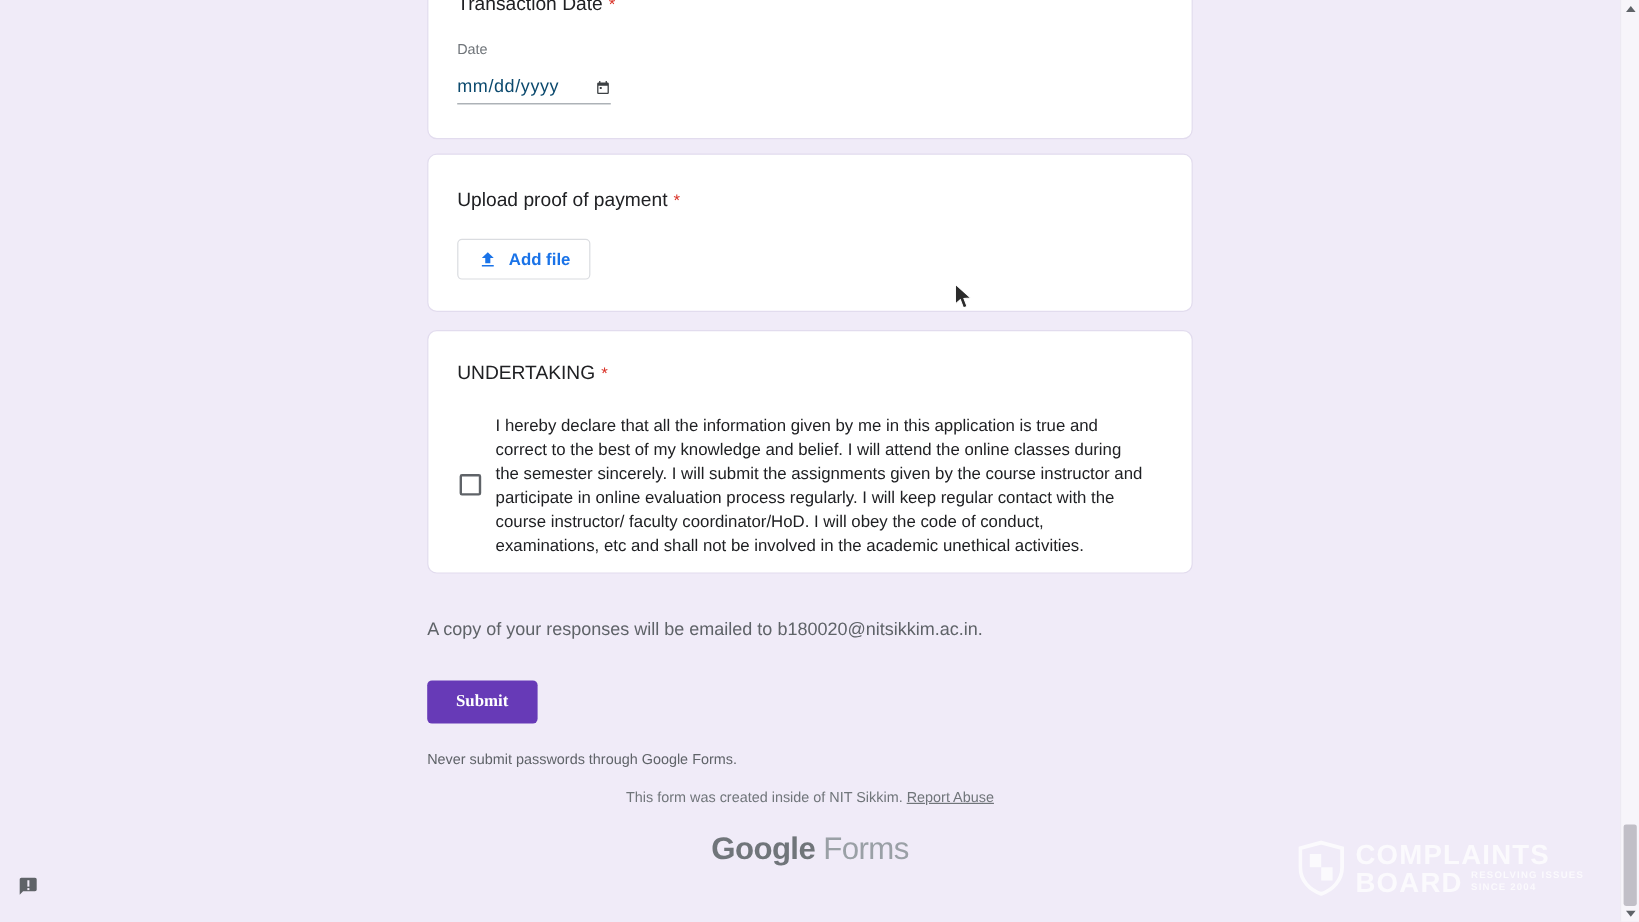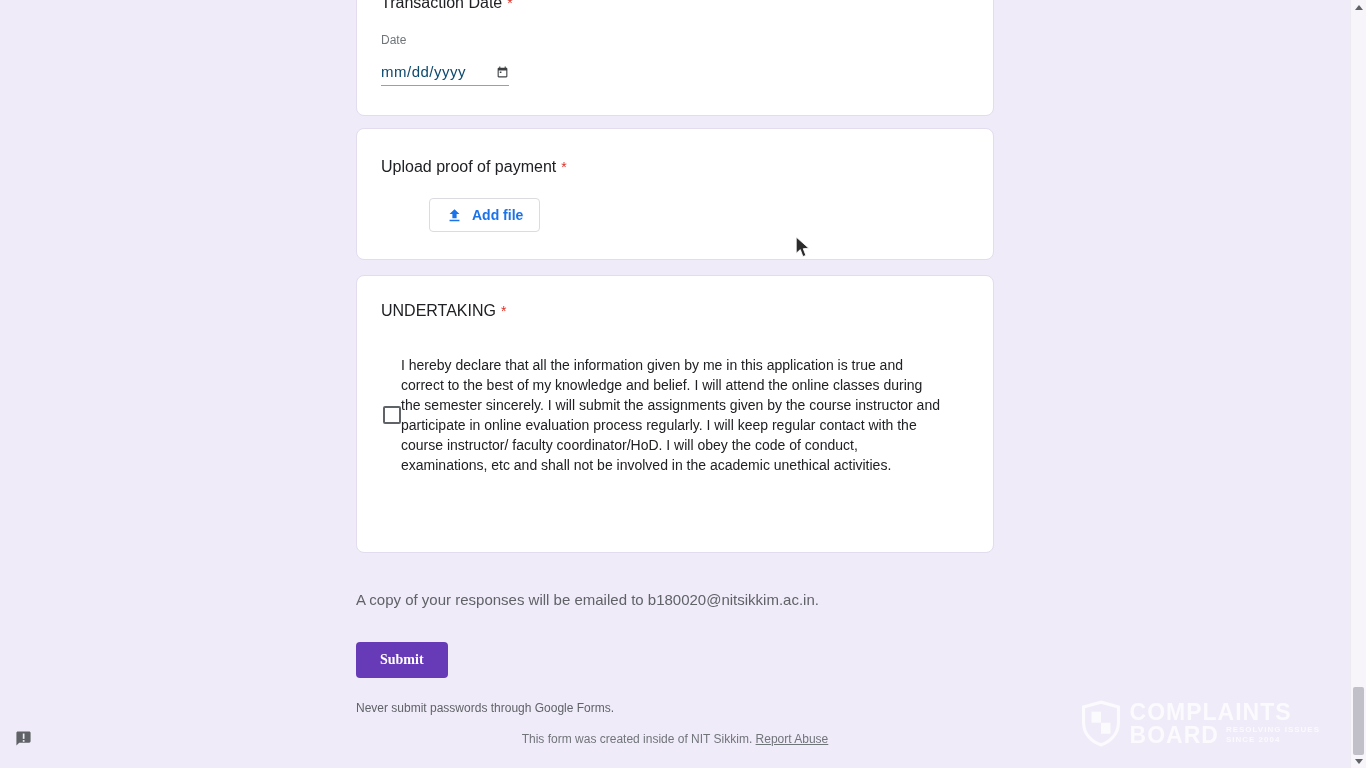--- a/index.html
+++ b/index.html
@@ -14,21 +14,21 @@
   .viewport { width: 1350px; height: 768px; overflow: hidden; }
   .column { width: 638px; margin: 0 auto; }
 
   .card {
     background: #ffffff;
     border: 1px solid #e2dcee;
     border-radius: 8px;
   }
   .card-date { margin-top: -30px; height: 146px; padding: 24px; }
   .card-upload { margin-top: 12px; height: 132px; padding: 30px 24px 24px; }
-  .card-undertaking { margin-top: 15px; height: 278px; padding: 27px 24px; }
+  .card-undertaking { margin-top: 15px; height: 203px; padding: 27px 24px; }
 
   .q-title { font-size: 16px; color: #202124; line-height: 16px; }
   .req { color: #d93025; font-size: 14px; margin-left: 5px; }
 
   .date-label { margin-top: 22px; font-size: 12px; color: #70757a; line-height: 14px; }
   .date-input {
     margin-top: 16px;
     width: 128px;
     display: flex;
     justify-content: space-between;
@@ -47,29 +47,28 @@
     gap: 9px;
     height: 34px;
     padding: 0 16px;
     background: #ffffff;
     border: 1px solid #dadce0;
     border-radius: 4px;
     color: #1a73e8;
     font-size: 14px;
     font-weight: bold;
     cursor: pointer;
-    margin-left: 48px;
   }
 
   .check-row {
-    margin-top: 36px;
+    margin-top: 24px;
     margin-left: 2px;
     display: flex;
     align-items: center;
-    gap: 0;
+    gap: 12px;
   }
   .checkbox {
     width: 18px;
     height: 18px;
     border: 2px solid #5f6368;
     border-radius: 2px;
     flex: 0 0 18px;
     cursor: pointer;
     background: #fff;
   }

